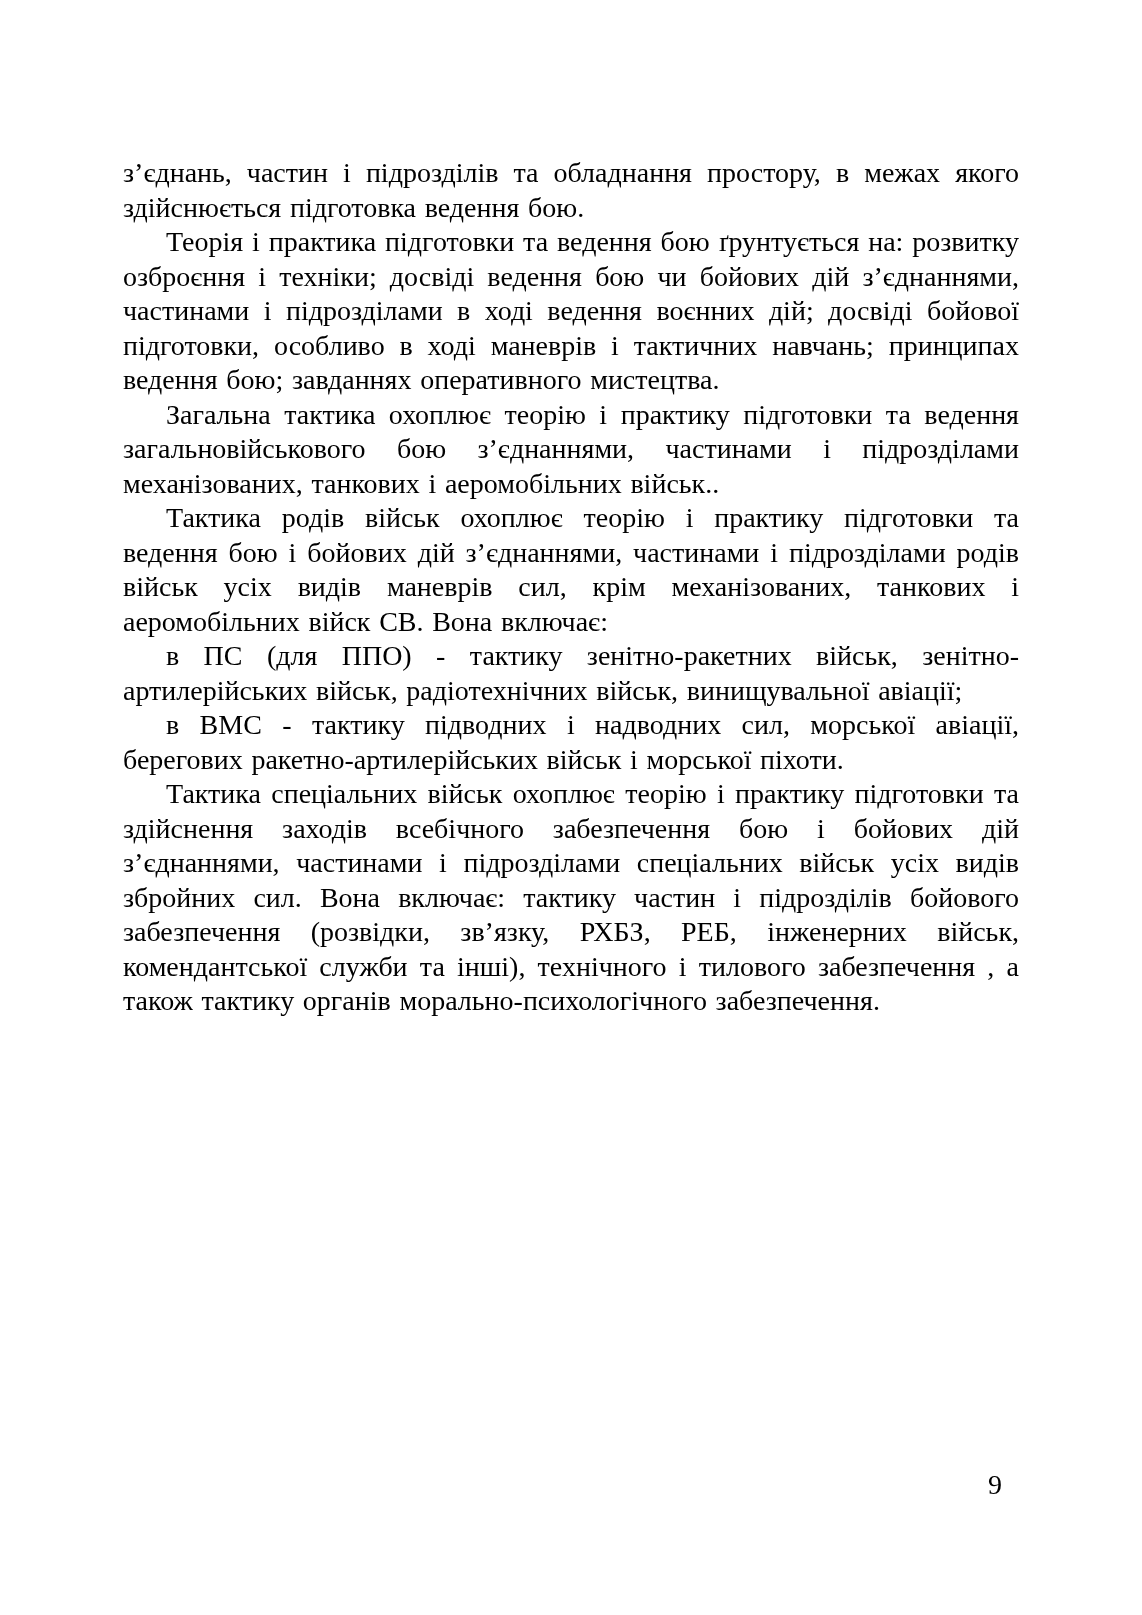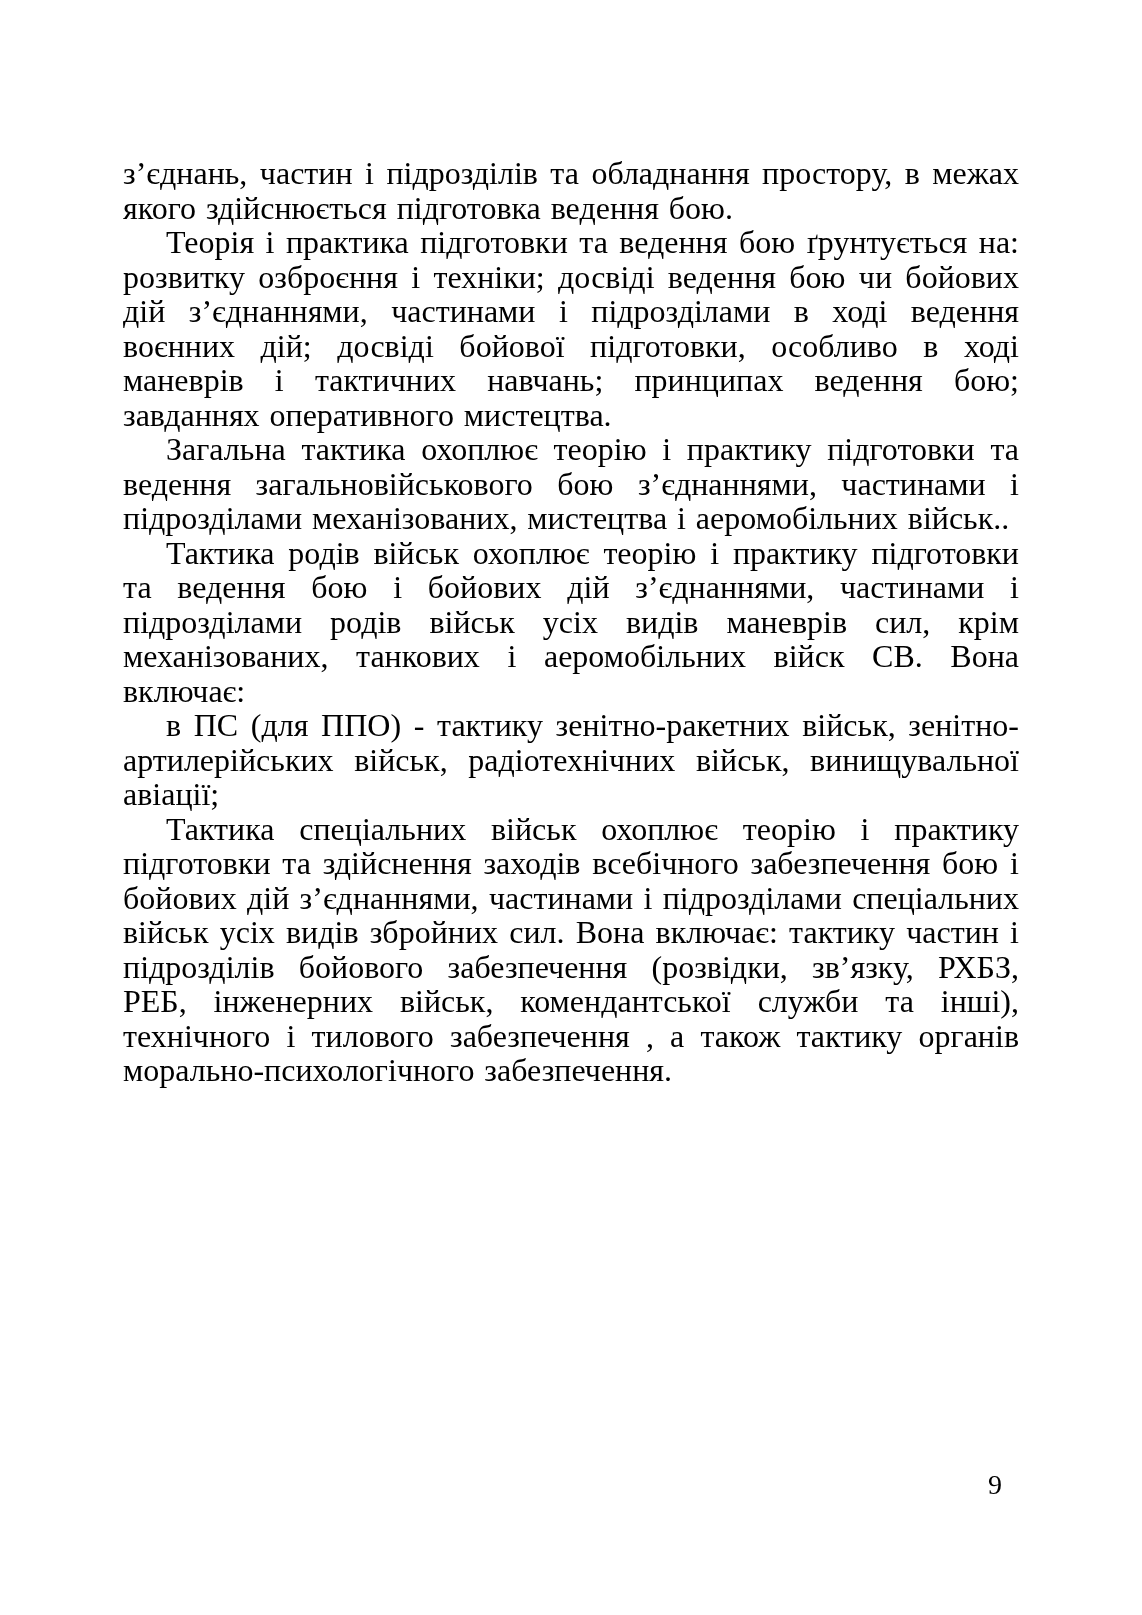--- a/index.html
+++ b/index.html
@@ -17,21 +17,21 @@
   }
   .text-block {
     position: absolute;
     left: 123px;
     top: 156px;
     width: 896px;
   }
   .text-block p {
     margin: 0;
     padding: 0;
-    font-size: 32px;
+    font-size: 28px;
     line-height: 34.5px;
     text-align: justify;
     text-indent: 43px;
     word-spacing: 0.06em;
     font-family: Liberation Serif, serif;
   }
   .text-block p.continuation {
     text-indent: 0;
   }
   .page-number {
@@ -42,19 +42,20 @@
     line-height: 34px;
     color: #000000;
   }
 </style>
 </head>
 <body>
 
 <main class="text-block">
   <p class="continuation">з’єднань, частин і підрозділів та обладнання простору, в межах якого здійснюється підготовка ведення бою.</p>
   <p>Теорія і практика підготовки та ведення бою ґрунтується на: розвитку озброєння і техніки; досвіді ведення бою чи бойових дій з’єднаннями, частинами і підрозділами в ході ведення воєнних дій; досвіді бойової підготовки, особливо в ході маневрів і тактичних навчань; принципах ведення бою; завданнях оперативного мистецтва.</p>
-  <p>Загальна тактика охоплює теорію і практику підготовки та ведення загальновійськового бою з’єднаннями, частинами і підрозділами механізованих, мистецтва і аеромобільних військ..</p>
+  <p>Загальна тактика охоплює теорію і практику підготовки та ведення загальновійськового бою з’єднаннями, частинами і підрозділами механізованих, танкових і аеромобільних військ..</p>
   <p>Тактика родів військ охоплює теорію і практику підготовки та ведення бою і бойових дій з’єднаннями, частинами і підрозділами родів військ усіх видів маневрів сил, крім механізованих, танкових і аеромобільних війск СВ. Вона включає:</p>
   <p>в ПС (для ППО) - тактику зенітно-ракетних військ, зенітно-артилерійських військ, радіотехнічних військ, винищувальної авіації;</p>
+  <p>в ВМС - тактику підводних і надводних сил, морської авіації, берегових ракетно-артилерійських військ і морської піхоти.</p>
   <p>Тактика спеціальних військ охоплює теорію і практику підготовки та здійснення заходів всебічного забезпечення бою і бойових дій з’єднаннями, частинами і підрозділами спеціальних військ усіх видів збройних сил. Вона включає: тактику частин і підрозділів бойового забезпечення (розвідки, зв’язку, РХБЗ, РЕБ, інженерних військ, комендантської служби та інші), технічного і тилового забезпечення , а також тактику органів морально-психологічного забезпечення.</p>
 </main>
 
 <div class="page-number">9</div>
 
 </body></html>

